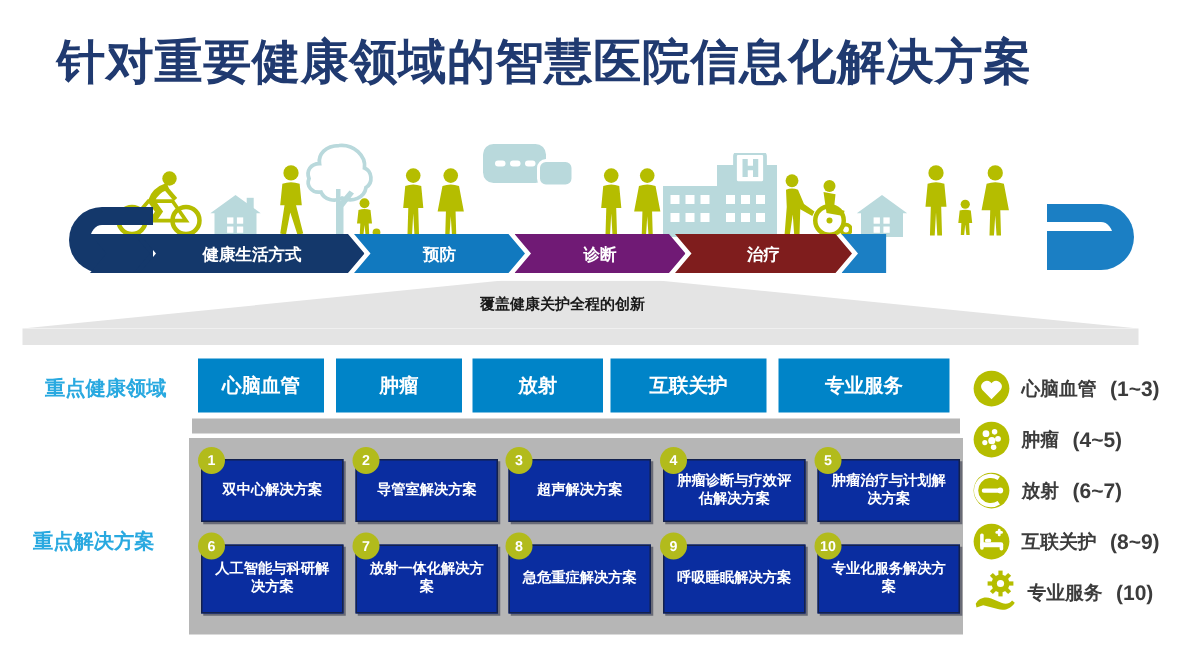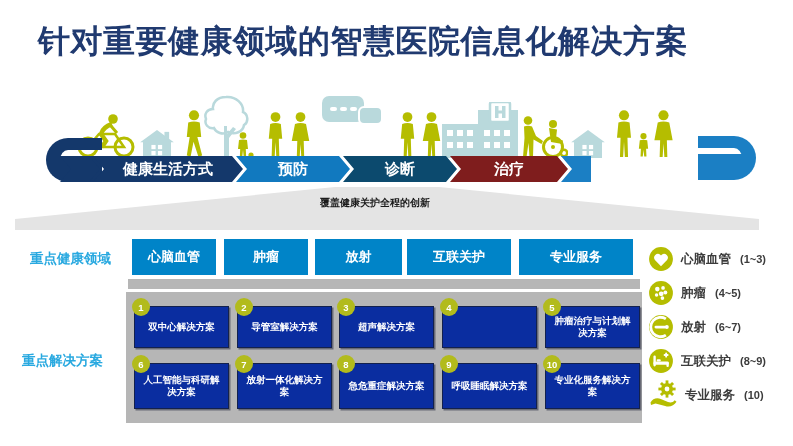--- a/index.html
+++ b/index.html
@@ -11,21 +11,21 @@
   .timeline{position:absolute;left:0;top:88px;width:793px;height:100px;}
   .cap-left{position:absolute;left:46px;top:50px;width:42px;height:6px;
             border-style:solid;border-color:#14386b;border-width:12px 0 26px 14px;
             border-radius:24px 0 0 24px;}
   .cap-right{position:absolute;left:698px;top:48px;width:44px;height:6px;
             border-style:solid;border-color:#1b7fc4;border-width:12px 14px 26px 0;
             border-radius:0 24px 24px 0;}
   .bar{position:absolute;left:60px;top:68px;width:640px;height:26px;display:flex;z-index:3;}
   .seg{height:26px;display:flex;align-items:center;justify-content:center;
        clip-path:polygon(0 0,calc(100% - 11px) 0,100% 50%,calc(100% - 11px) 100%,0 100%,11px 50%);}
-  .seg span{color:#fff;font-size:15px;font-weight:bold;}
+  .seg span{color:#fff;font-size:11px;font-weight:bold;}
   .seg+.seg{margin-left:-7px;}
   .stub{width:40px;}
   .s1{width:150px;} .s2{width:114px;} .s3{width:114px;} .s4{width:118px;} .s5{width:116px;}
   .tail{width:30px;background:#1b7fc4;clip-path:polygon(0 0,100% 0,100% 100%,0 100%,11px 50%);}
   .fig{position:absolute;}
   
   .trap{position:absolute;left:15px;top:187px;width:744px;height:32px;background:#e4e4e4;
         clip-path:polygon(0 100%,43% 0,57% 0,100% 100%);
         display:flex;align-items:center;justify-content:center;}
   .trap span{font-size:10px;font-weight:bold;color:#1a1a1a;transform:translateX(-12px);}
@@ -45,21 +45,21 @@
   .sol .txt{color:#fff;font-size:9.5px;font-weight:bold;text-align:center;line-height:1.25;padding:2px 5px;}
   .r1{top:14px;height:40px;} .r2{top:71px;height:44px;}
   .c0{left:8px;} .c1{left:111px;} .c2{left:213px;} .c3{left:316px;} .c4{left:419px;}
   .badge{position:absolute;top:-9px;left:-3px;width:18px;height:18px;border-radius:50%;
          background:#b2bb1c;color:#fff;font-size:9.5px;font-weight:bold;
          display:flex;align-items:center;justify-content:center;z-index:5;}
   
   .legend{position:absolute;left:648px;top:246px;width:142px;display:flex;flex-direction:column;gap:8px;}
   .litem{display:flex;align-items:center;gap:7px;height:26px;}
   .litem .ltxt{font-size:12.5px;font-weight:bold;color:#3c3c3c;white-space:nowrap;}
-  .litem .lrange{font-size:11px;font-weight:bold;color:#3c3c3c;margin-left:2px;}
+  .litem .lrange{font-size:14px;font-weight:bold;color:#3c3c3c;margin-left:2px;}
 </style>
 </head>
 <body>
 
 <div class="slide">
 
   <div class="title">针对重要健康领域的智慧医院信息化解决方案</div>
 
   <div class="timeline">
 
@@ -167,21 +167,21 @@
     <div class="cap-left"></div>
     <div class="cap-right"></div>
     <div class="bar">
       <div class="seg stub" style="background: rgb(20, 56, 107);"></div>
       <div class="seg s1" style="background: rgb(20, 56, 107);">
           <span>健康生活方式</span>
         </div>
       <div class="seg s2" style="background: rgb(17, 121, 191);">
           <span>预防</span>
         </div>
-      <div class="seg s3" style="background: #0c4a6e;">
+      <div class="seg s3" style="background: #701a75;">
           <span>诊断</span>
         </div>
       <div class="seg s4" style="background: #7f1d1d; text-align: right;">
           <span>治疗</span>
         </div>
       <div class="seg tail"></div>
     </div>
   </div>
 
   <div class="trap">
@@ -207,20 +207,21 @@
     <div class="sol r1 c1">
         <span class="badge">2</span>
         <span class="txt">导管室解决方案</span>
       </div>
     <div class="sol r1 c2">
         <span class="badge">3</span>
         <span class="txt">超声解决方案</span>
       </div>
     <div class="sol r1 c3">
         <span class="badge">4</span>
+        <span class="txt">肿瘤诊断与疗效评估解决方案</span>
       </div>
     <div class="sol r1 c4">
         <span class="badge">5</span>
         <span class="txt">肿瘤治疗与计划解决方案</span>
       </div>
     <div class="sol r2 c0">
         <span class="badge">6</span>
         <span class="txt">人工智能与科研解决方案</span>
       </div>
     <div class="sol r2 c1">

